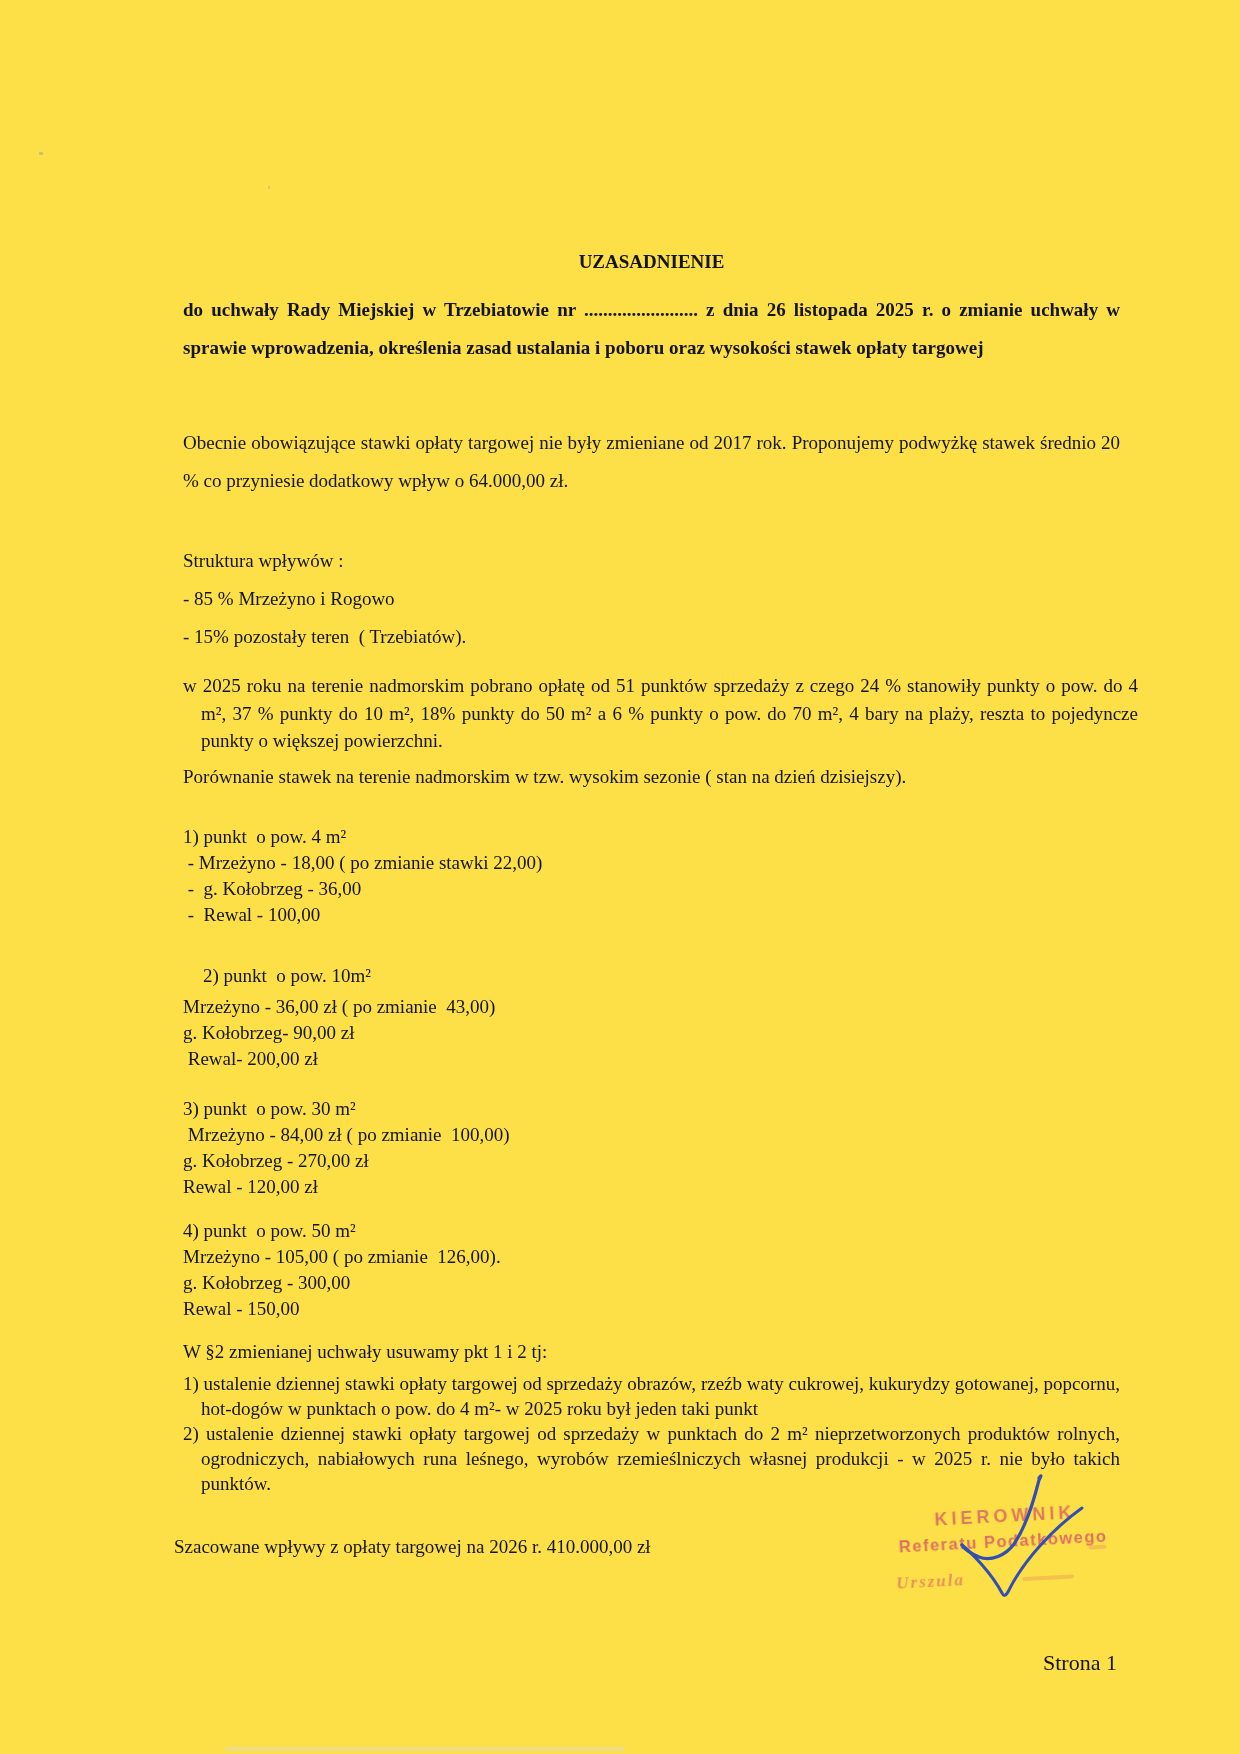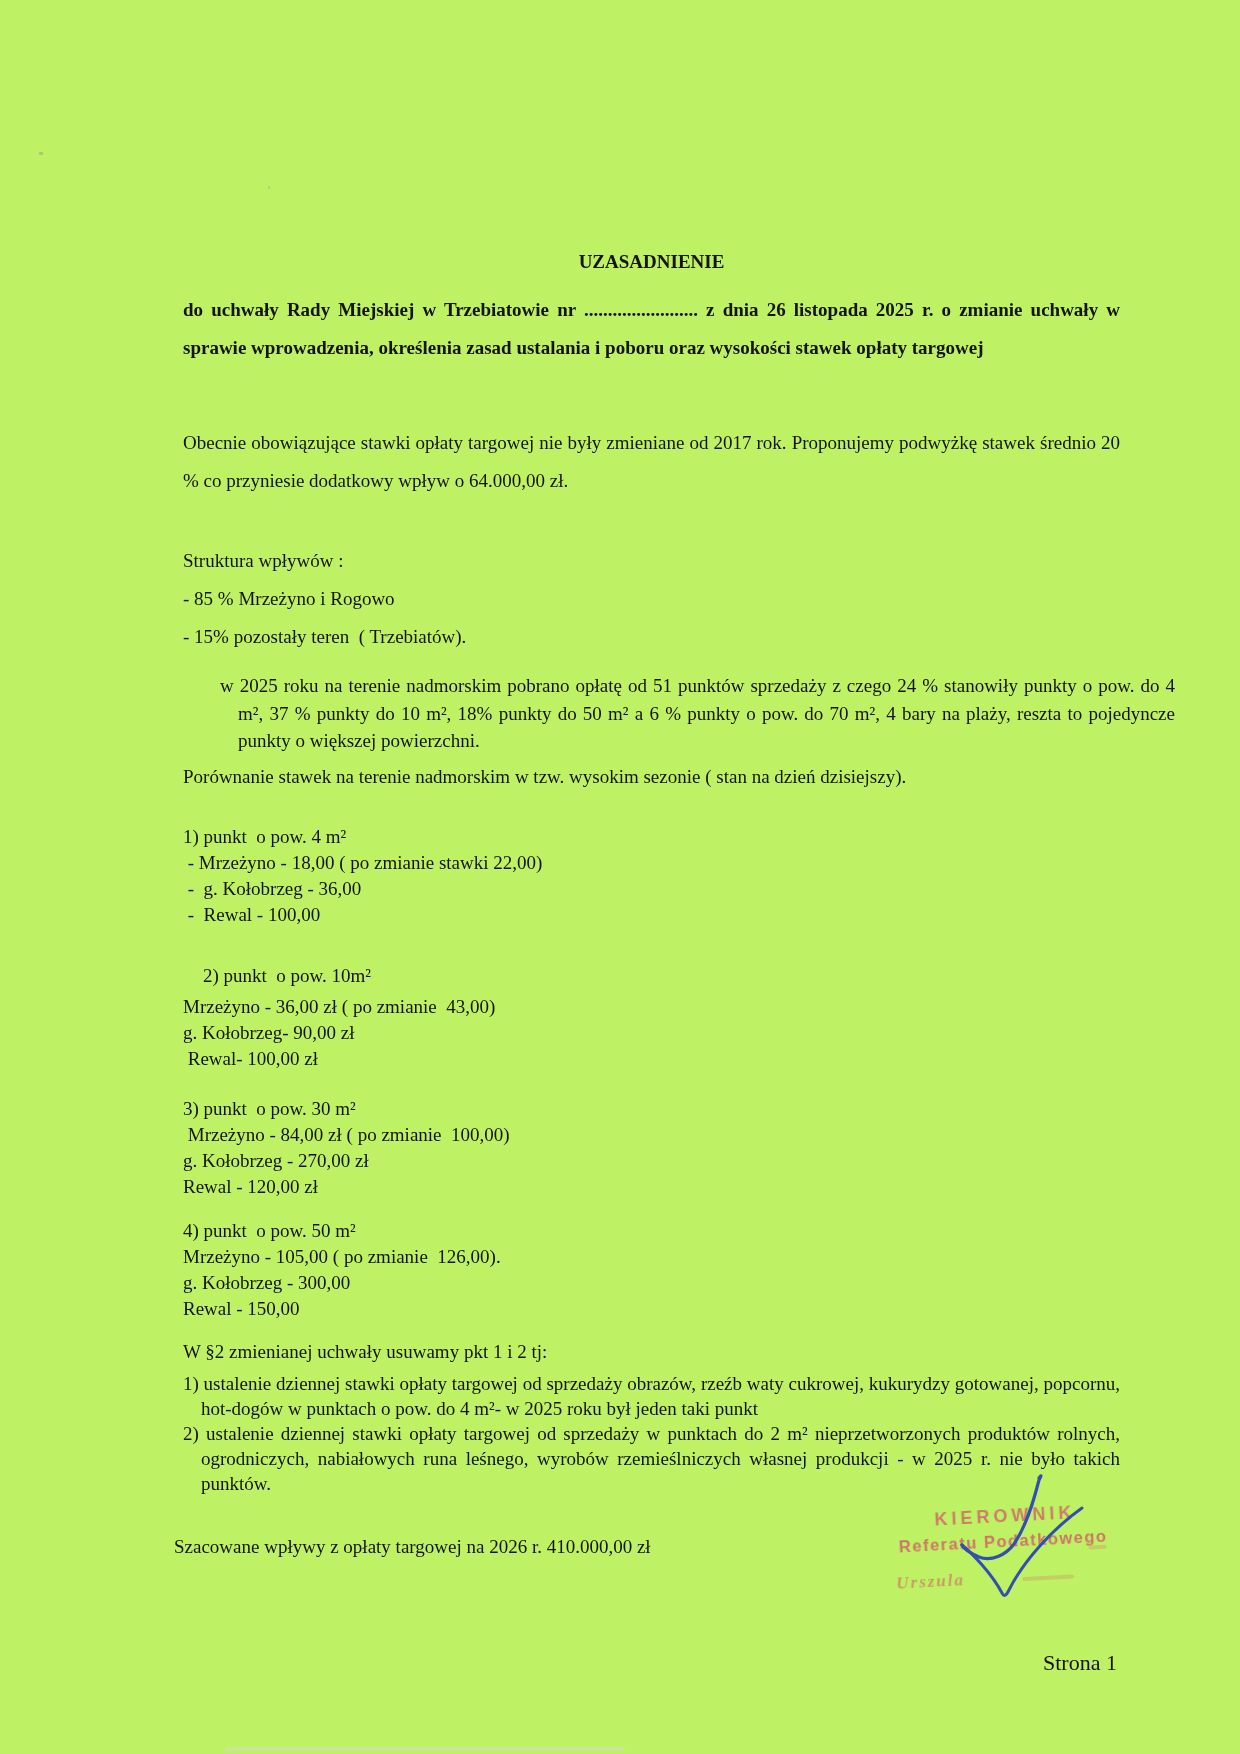--- a/index.html
+++ b/index.html
@@ -1,30 +1,30 @@
 <!DOCTYPE html>
 <html lang="pl"><head>
 <meta charset="utf-8">
 <style>
   html,body{margin:0;padding:0;background:#ffffff;}
   .page{
     position:relative;
     width:1240px;height:1754px;
-    background:#bef264;
+    background:#fde047;
     font-family:"Liberation Serif","DejaVu Serif",serif;
     color:#141414;
     overflow:hidden;
   }
   .blk{position:absolute;left:183px;width:937px;font-size:19px;}
   .b{font-weight:700;}
   .j{text-align:justify;}
   .ctr{text-align:center;}
   .pre{white-space:pre-wrap;}
   .lh38{line-height:38px;}
-  .lh27{line-height:27.5px;margin-left:37px;}
+  .lh27{line-height:27.5px;}
   .lh26{line-height:26px;}
   .lh25{line-height:25px;}
   .hang{padding-left:18px;text-indent:-18px;}
   .indent20{padding-left:20px;}
   .speck{position:absolute;background:#9a9a9a;border-radius:1px;}
   .smudge{position:absolute;background:#d9d9d9;opacity:.45;border-radius:2px;}
   .pagenum{position:absolute;font-size:22px;}
   
   .stamp{
     position:absolute;left:893px;top:1506px;width:222px;height:100px;
@@ -80,21 +80,21 @@
     <div class="pre">1) punkt  o pow. 4 m²</div>
     <div class="pre"> - Mrzeżyno - 18,00 ( po zmianie stawki 22,00)</div>
     <div class="pre"> -  g. Kołobrzeg - 36,00</div>
     <div class="pre"> -  Rewal - 100,00</div>
   </div>
 
   <div class="blk lh26 pre indent20" style="top:963px;">2) punkt  o pow. 10m²</div>
   <div class="blk lh26" style="top:994px;">
     <div class="pre">Mrzeżyno - 36,00 zł ( po zmianie  43,00)</div>
     <div class="pre">g. Kołobrzeg- 90,00 zł</div>
-    <div class="pre"> Rewal- 100,00 zł</div>
+    <div class="pre"> Rewal- 200,00 zł</div>
   </div>
 
   <div class="blk lh26" style="top:1096px;">
     <div class="pre">3) punkt  o pow. 30 m²</div>
     <div class="pre"> Mrzeżyno - 84,00 zł ( po zmianie  100,00)</div>
     <div class="pre">g. Kołobrzeg - 270,00 zł</div>
     <div class="pre">Rewal - 120,00 zł</div>
   </div>
 
   <div class="blk lh26" style="top:1218px;">

